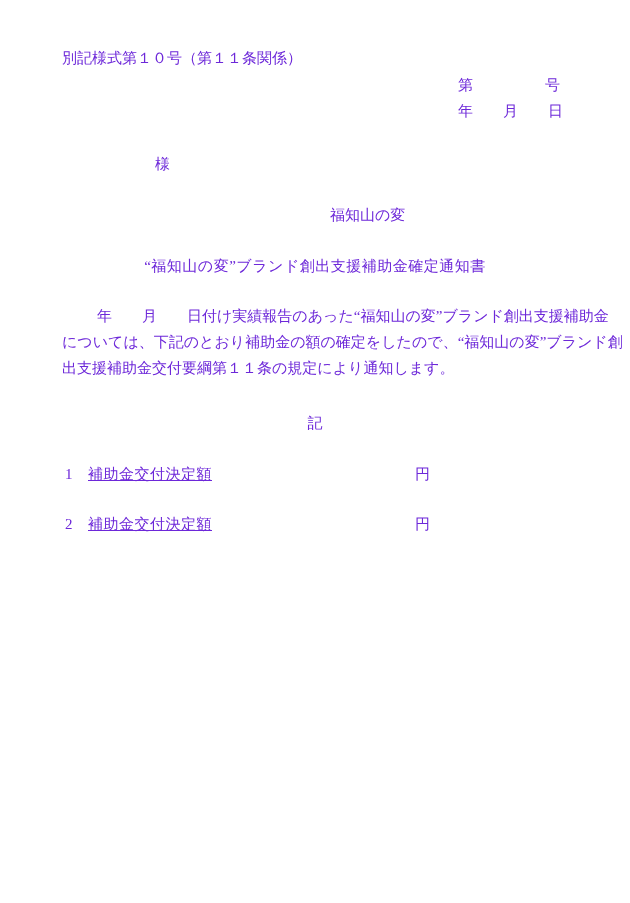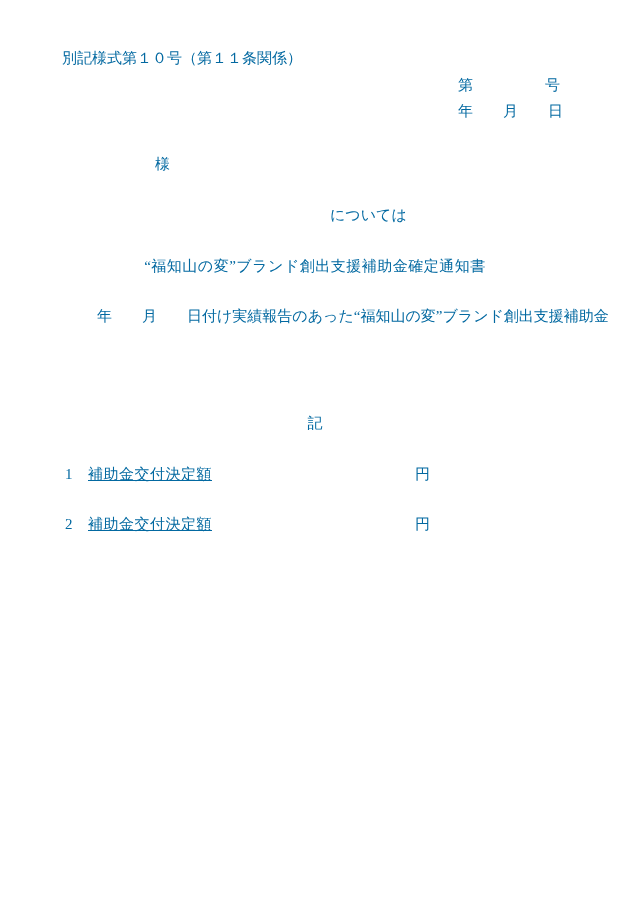--- a/index.html
+++ b/index.html
@@ -6,21 +6,21 @@
     margin: 0;
     padding: 0;
     background: #ffffff;
   }
   .page {
     position: relative;
     width: 630px;
     height: 903px;
     background: #ffffff;
     font-family: "Liberation Serif", "DejaVu Serif", serif;
-    color: #0369a1;
+    color: #6d28d9;
     font-size: 15px;
     line-height: 18px;
     overflow: hidden;
   }
   .abs { position: absolute; white-space: nowrap; }
 
   .form-number { left: 62px; top: 49px; }
 
   .doc-number-row {
     left: 458px; top: 76px; width: 102px;
@@ -73,26 +73,28 @@
   </div>
 
   <div class="abs date-row">
     <span>年</span>
     <span>月</span>
     <span>日</span>
   </div>
 
   <div class="abs addressee">様</div>
 
-  <div class="abs sender">については</div>
+  <div class="abs sender">福知山の変</div>
 
   <div class="abs doc-title">“福知山の変”ブランド創出支援補助金確定通知書</div>
 
   <div class="abs body-text">
     <div class="body-line indent">年　　月　　日付け実績報告のあった“福知山の変”ブランド創出支援補助金</div>
+    <div class="body-line">については、下記のとおり補助金の額の確定をしたので、“福知山の変”ブランド創</div>
+    <div class="body-line">出支援補助金交付要綱第１１条の規定により通知します。</div>
   </div>
 
   <div class="abs notice-marker">記</div>
 
   <div class="item-row item-row-1">
     <span class="item-num">1</span>
     <span class="item-label">補助金交付決定額</span>
     <span class="item-unit">円</span>
   </div>
 

